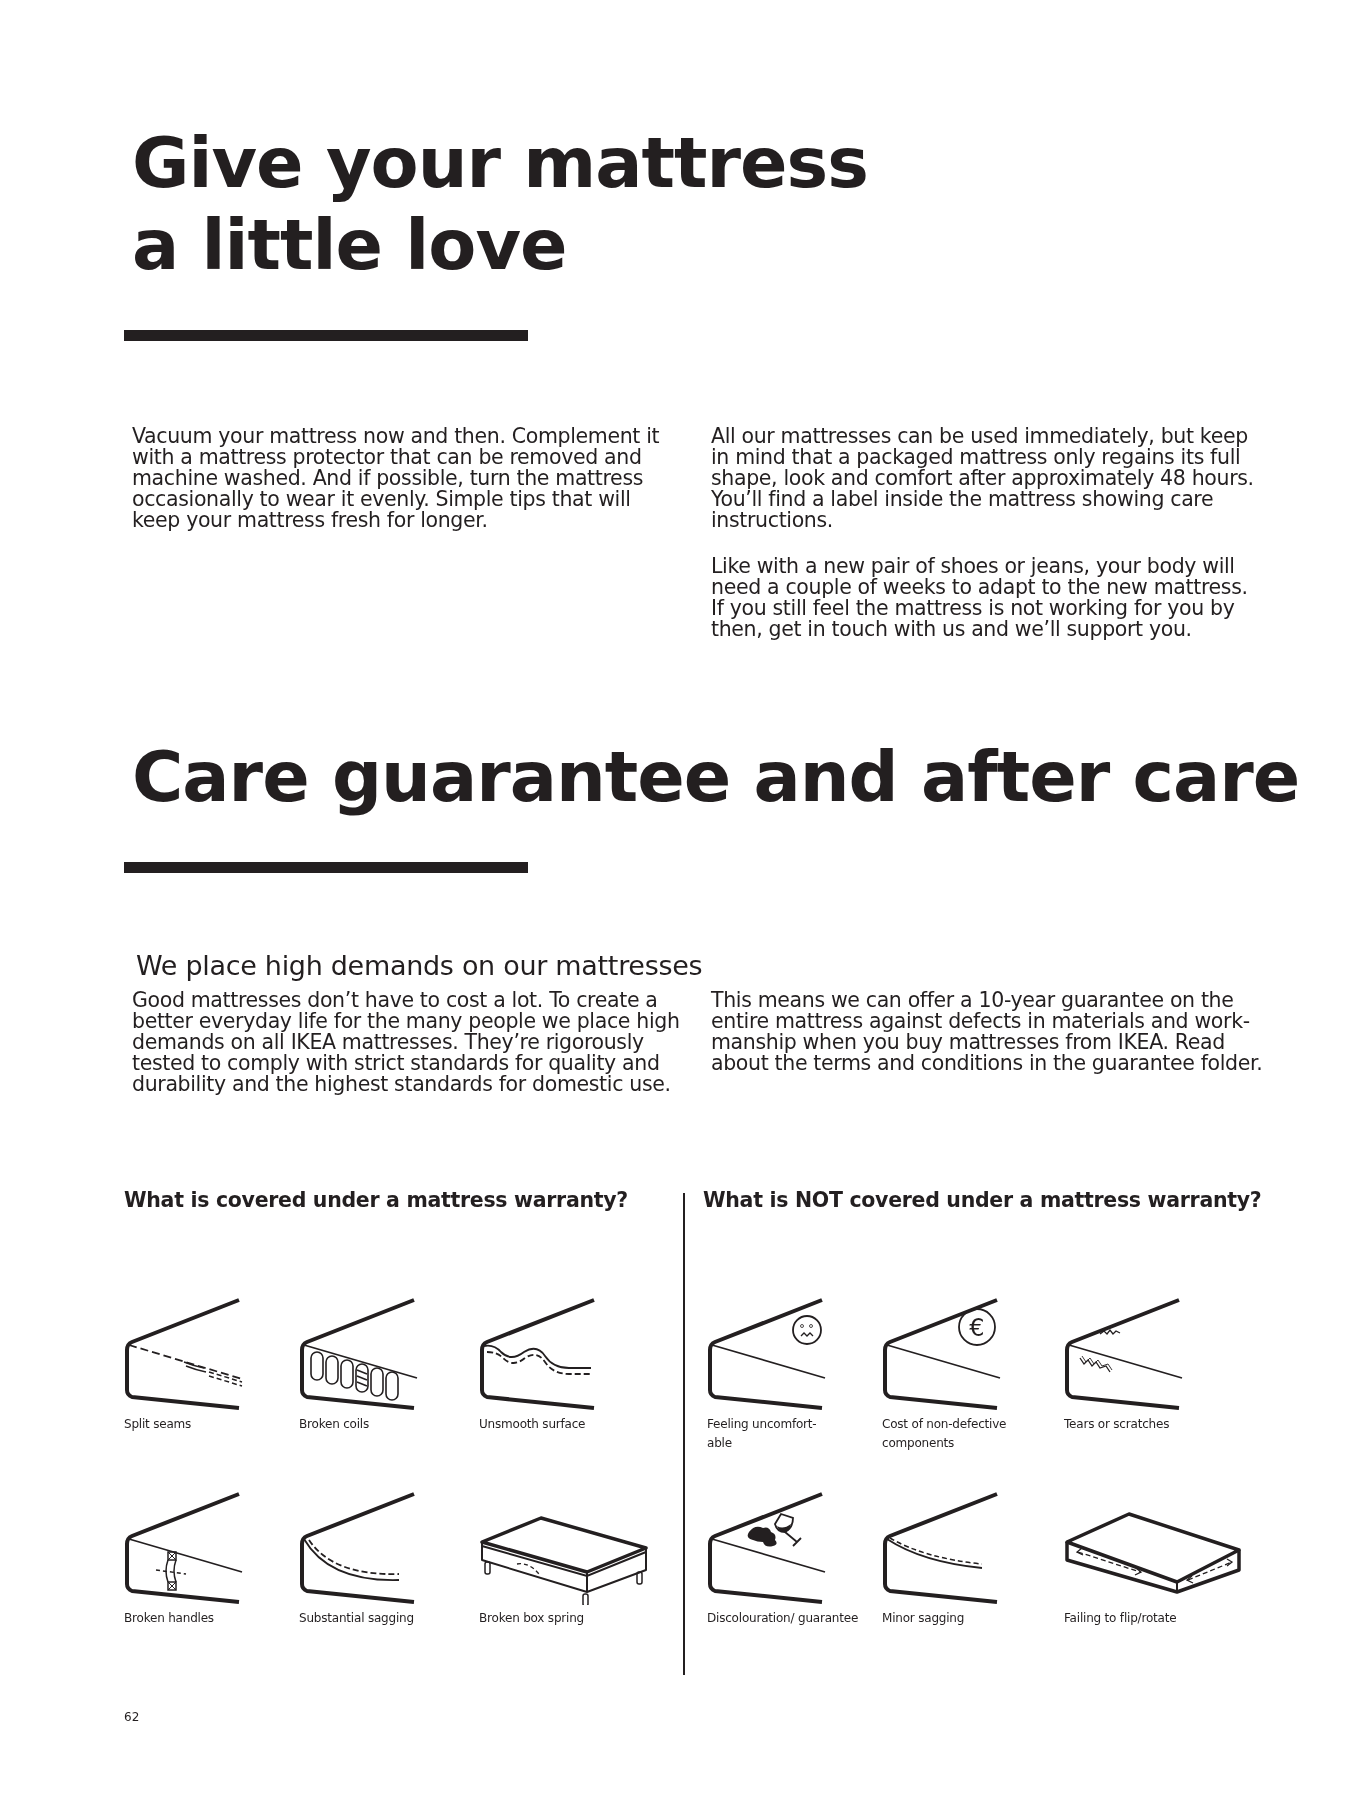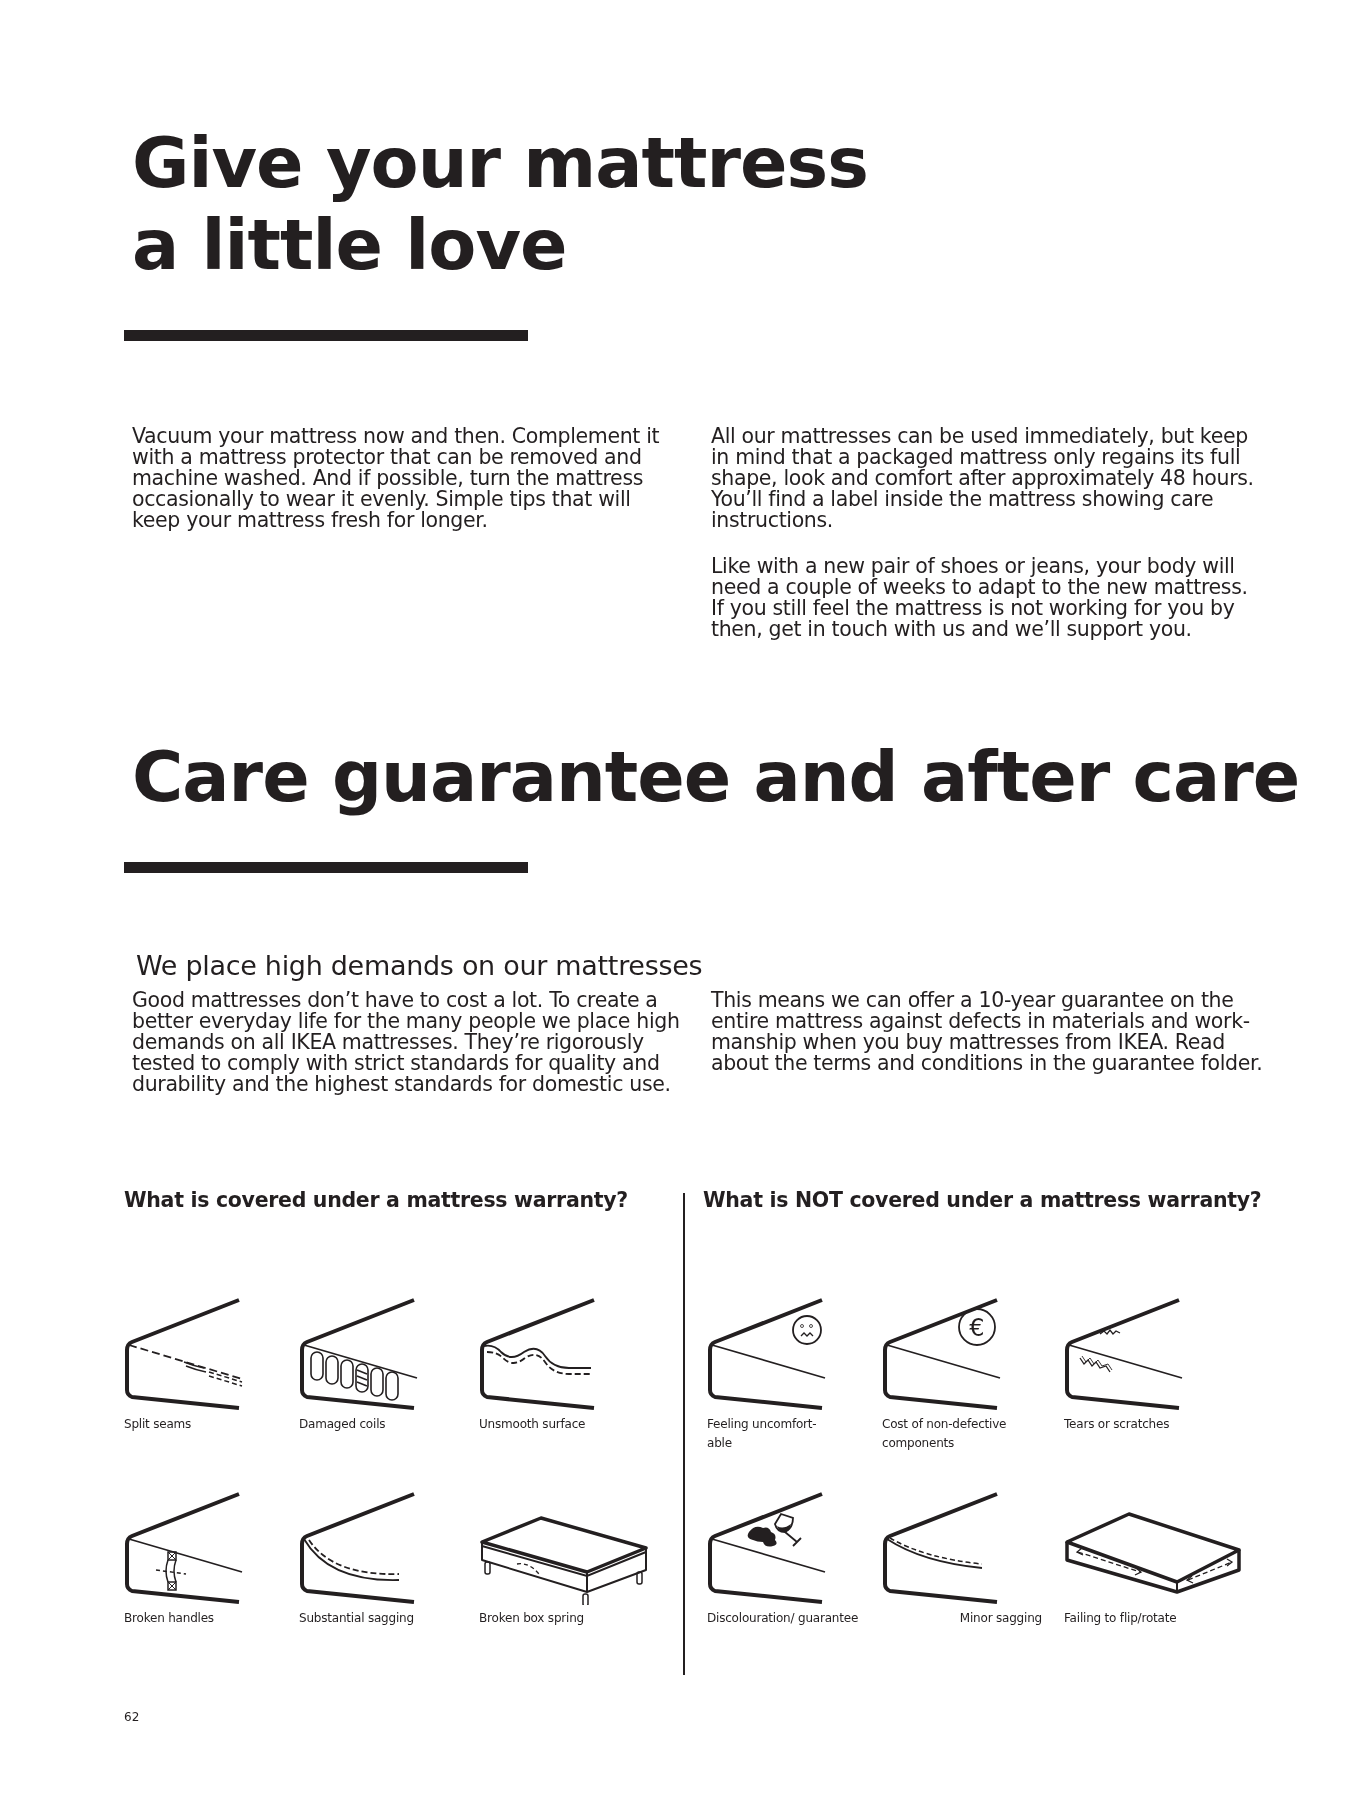--- a/index.html
+++ b/index.html
@@ -66,21 +66,21 @@
     <g fill="none" stroke="#231f20" stroke-width="1.6">
       <rect x="12" y="56" width="12" height="28" rx="6"></rect>
       <rect x="27" y="60" width="12" height="28" rx="6"></rect>
       <rect x="42" y="64" width="12" height="28" rx="6"></rect>
       <rect x="57" y="68" width="12" height="28" rx="6"></rect>
       <path d="M58 74 L68 78 M58 80 L68 84 M58 86 L68 90"></path>
       <rect x="72" y="72" width="12" height="28" rx="6"></rect>
       <rect x="87" y="76" width="12" height="28" rx="6"></rect>
     </g>
   </svg>
-  <div class="cap">Damaged coils</div>
+  <div class="cap">Broken coils</div>
 </div>
 <div class="item" style="left:479px; top:1296px;">
   <svg width="120" height="115" viewBox="0 0 120 115">
     <path d="M115 4 L8 46 Q3 48 3 54 L3 94 Q3 99 8 101 L115 112" fill="none" stroke="#231f20" stroke-width="4" stroke-linejoin="round"></path>
     <path d="M5 50 Q15 48 22 56 Q32 66 45 56 Q58 48 66 60 Q74 72 90 72 L112 72" fill="none" stroke="#231f20" stroke-width="1.8"></path>
     <path d="M8 56 Q18 56 24 62 Q34 72 46 62 Q58 54 66 66 Q74 78 90 78 L112 78" fill="none" stroke="#231f20" stroke-width="1.8" stroke-dasharray="6 3"></path>
   </svg>
   <div class="cap">Unsmooth surface</div>
 </div>
 
@@ -154,21 +154,21 @@
   <svg width="120" height="115" viewBox="0 0 120 115">
     <path d="M115 4 L8 46 Q3 48 3 54 L3 94 Q3 99 8 101 L115 112" fill="none" stroke="#231f20" stroke-width="4" stroke-linejoin="round"></path>
     <path d="M5 49 L118 82" fill="none" stroke="#231f20" stroke-width="1.8"></path>
     <path d="M42 42 Q48 34 56 38 Q62 36 64 42 Q70 44 68 50 Q72 54 66 56 Q58 58 56 52 Q50 52 46 50 Q38 48 42 42 Z" fill="#231f20"></path>
     <path d="M68 34 L74 24 L86 28 Q86 38 78 42 Q70 42 68 34 Z" fill="none" stroke="#231f20" stroke-width="1.8"></path>
     <path d="M70 36 Q76 40 84 34 L82 40 Q76 44 72 40 Z" fill="#231f20"></path>
     <path d="M78 42 L90 52 M86 56 L94 48" stroke="#231f20" stroke-width="1.8"></path>
   </svg>
   <div class="cap">Discolouration/ guarantee</div>
 </div>
-<div class="item" style="left:882px; top:1490px;text-align:right;">
+<div class="item" style="left:882px; top:1490px;">
   <svg width="120" height="115" viewBox="0 0 120 115">
     <path d="M115 4 L8 46 Q3 48 3 54 L3 94 Q3 99 8 101 L115 112" fill="none" stroke="#231f20" stroke-width="4" stroke-linejoin="round"></path>
     <path d="M5 49 Q40 72 100 78" fill="none" stroke="#231f20" stroke-width="1.8"></path>
     <path d="M8 48 Q42 68 100 74" fill="none" stroke="#231f20" stroke-width="1.5" stroke-dasharray="5 3"></path>
   </svg>
   <div class="cap">Minor sagging</div>
 </div>
 <div class="item" style="left:1064px; top:1490px;">
   <svg width="180" height="115" viewBox="0 0 180 115">
     <path d="M3 52 L65 24 L175 60 L113 92 Z" fill="none" stroke="#231f20" stroke-width="3.5" stroke-linejoin="round"></path>

